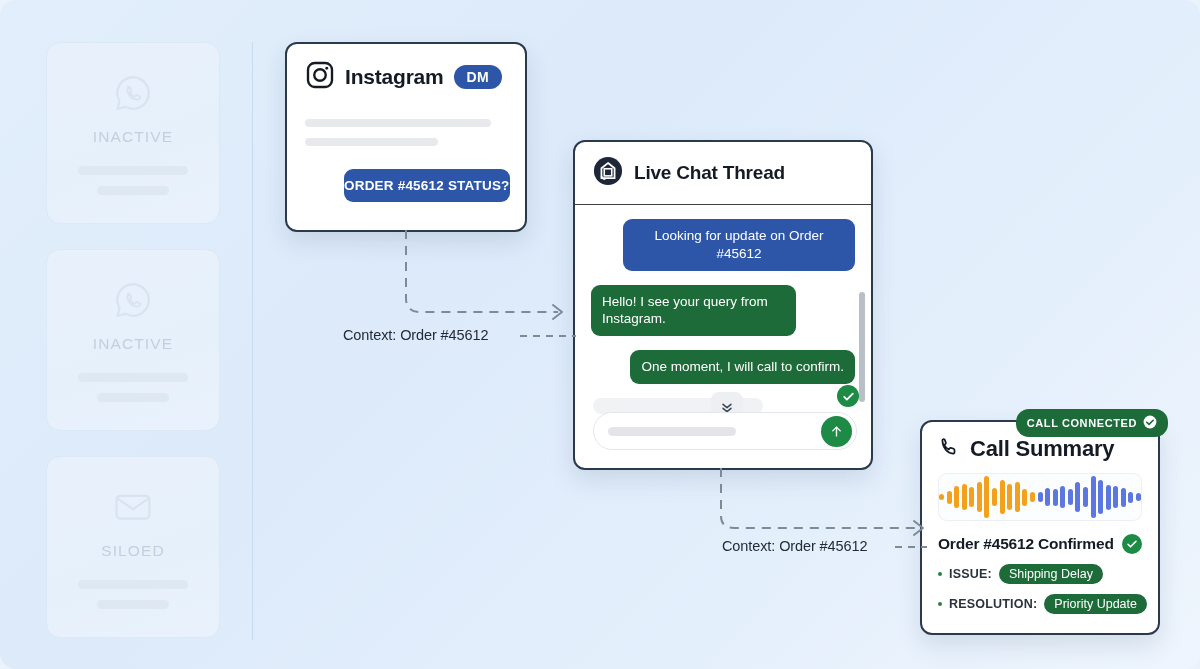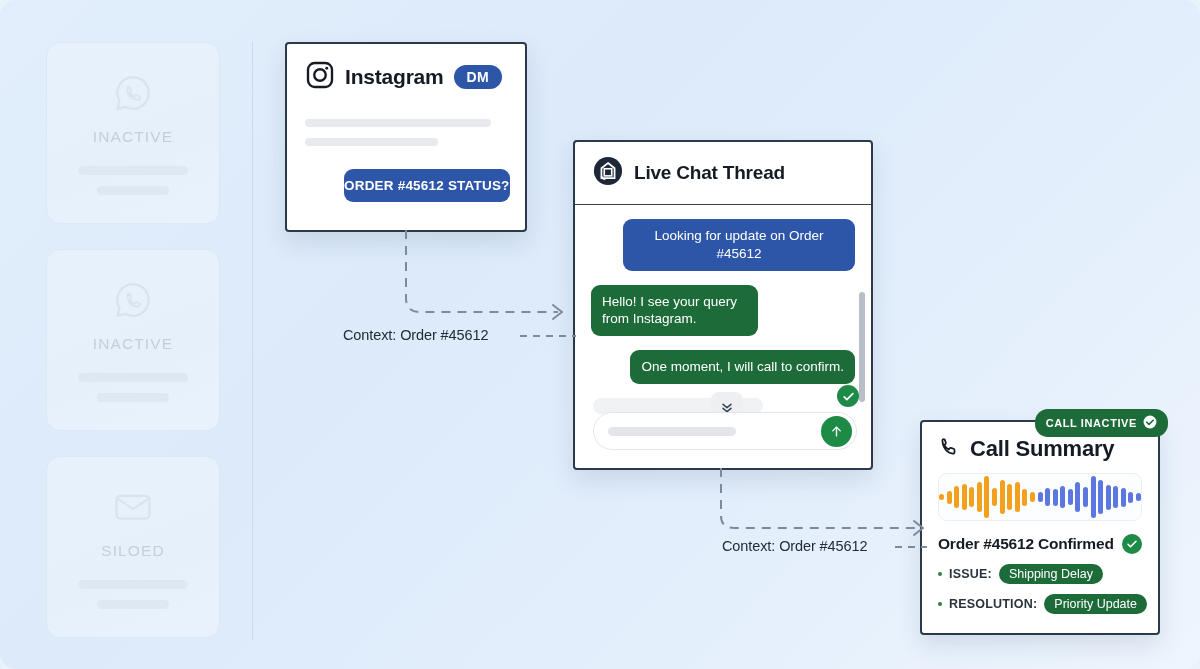--- a/index.html
+++ b/index.html
@@ -29,21 +29,21 @@
     margin-bottom:20px;
   }
   .ghost-bar{background:#dde8f3;border-radius:5px;}
   .gb1{width:110px;height:9px;margin-bottom:11px;}
   .gb2{width:72px;height:9px;}
   #divider{position:absolute;left:252px;top:42px;width:1px;height:598px;background:#c9dcef;}
 
   
   .card{
     position:absolute;background:#ffffff;
-    border:2px solid #2b3a4a;border-radius:4px;
+    border:2px solid #2b3a4a;border-radius:12px;
     box-shadow:0 10px 24px rgba(35,60,90,.13);
     box-sizing:border-box;
   }
 
   
   #ig-card{left:285px;top:42px;width:242px;height:190px;padding:16px 18px;}
   #ig-head{display:flex;align-items:center;gap:10px;}
   #ig-title{font-size:21px;font-weight:700;color:#141b24;letter-spacing:-.2px;}
   #ig-badge{
     background:#2d55a8;color:#fff;font-size:14px;font-weight:700;
@@ -196,21 +196,21 @@
         </svg>
       </span>
       <span id="chat-title">Live Chat Thread</span>
     </div>
 
     <div id="chat-body">
       <div class="row right">
         <span class="bubble b-user">Looking for update on Order #45612</span>
       </div>
       <div class="row">
-        <span class="bubble b-agent" style="width:167px">Hello! I see your query from Instagram.</span>
+        <span class="bubble b-agent" style="width:205px">Hello! I see your query from Instagram.</span>
       </div>
       <div class="row right">
         <span class="bubble b-agent">One moment, I will call to confirm.</span>
       </div>
 
       <div id="chat-sk-row">
         <div id="chat-sk"></div>
         <div id="chat-scrolldown">
           <svg width="16" height="16" viewBox="0 0 24 24" fill="none" stroke="#3b4654" stroke-width="2.2" stroke-linecap="round" stroke-linejoin="round">
             <path d="M6 8l6 5 6-5"></path>
@@ -234,21 +234,21 @@
         <svg width="15" height="15" viewBox="0 0 24 24" fill="none" stroke="#fff" stroke-width="2.2" stroke-linecap="round" stroke-linejoin="round">
           <path d="M12 19V5"></path>
             <path d="M6 11l6-6 6 6"></path>
         </svg>
       </div>
     </div>
   </div>
 
   <div class="card" id="call-card">
     <div id="call-badge">
-      <span>CALL INACTIVE</span>
+      <span>CALL CONNECTED</span>
       <span>
         <svg width="14" height="14" viewBox="0 0 24 24">
           <circle cx="12" cy="12" r="11" fill="#fff"></circle>
           <path d="M6.5 12.4l3.8 3.8 7.2-7.2" fill="none" stroke="#1d6b38" stroke-width="2.8" stroke-linecap="round" stroke-linejoin="round"></path>
         </svg>
       </span>
     </div>
 
     <div id="call-head">
       <span>

